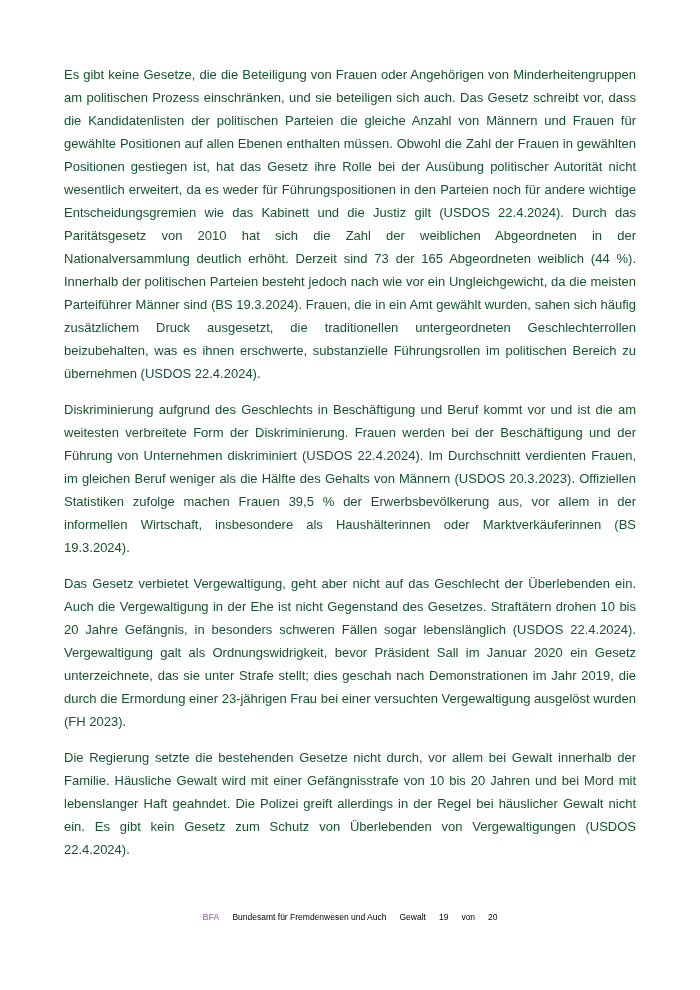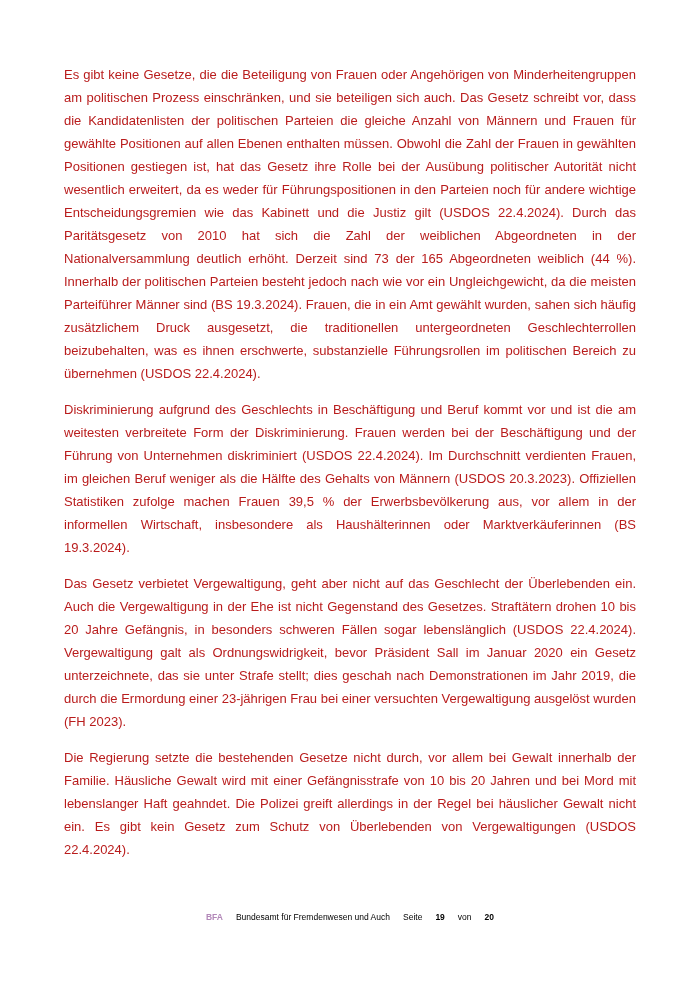--- a/index.html
+++ b/index.html
@@ -22,55 +22,55 @@
     top: 63px;
     left: 64px;
     right: 64px;
   }
   .content p {
     margin: 0 0 13px 0;
     font-size: 13px;
     line-height: 23px;
     text-align: justify;
     text-justify: inter-word;
-    color: #b91c1c;
+    color: #14532d;
   }
   .footer {
     position: absolute;
     left: 0;
     right: 0;
     bottom: 68px;
     display: flex;
     justify-content: center;
     align-items: flex-end;
     gap: 13px;
     font-size: 8.5px;
     color: #000000;
   }
   .footer .brand {
     font-weight: bold;
   }
   .footer .pagenum {
-    font-weight: bold;
+    font-weight: normal;
   }
 </style>
 </head>
 <body>
 
 <div class="page">
 
   <div class="content">
     <p>Es gibt keine Gesetze, die die Beteiligung von Frauen oder Angehörigen von Minderheitengruppen am politischen Prozess einschränken, und sie beteiligen sich auch. Das Gesetz schreibt vor, dass die Kandidatenlisten der politischen Parteien die gleiche Anzahl von Männern und Frauen für gewählte Positionen auf allen Ebenen enthalten müssen. Obwohl die Zahl der Frauen in gewählten Positionen gestiegen ist, hat das Gesetz ihre Rolle bei der Ausübung politischer Autorität nicht wesentlich erweitert, da es weder für Führungspositionen in den Parteien noch für andere wichtige Entscheidungsgremien wie das Kabinett und die Justiz gilt (USDOS 22.4.2024). Durch das Paritätsgesetz von 2010 hat sich die Zahl der weiblichen Abgeordneten in der Nationalversammlung deutlich erhöht. Derzeit sind 73 der 165 Abgeordneten weiblich (44 %). Innerhalb der politischen Parteien besteht jedoch nach wie vor ein Ungleichgewicht, da die meisten Parteiführer Männer sind (BS 19.3.2024). Frauen, die in ein Amt gewählt wurden, sahen sich häufig zusätzlichem Druck ausgesetzt, die traditionellen untergeordneten Geschlechterrollen beizubehalten, was es ihnen erschwerte, substanzielle Führungsrollen im politischen Bereich zu übernehmen (USDOS 22.4.2024).</p>
     <p>Diskriminierung aufgrund des Geschlechts in Beschäftigung und Beruf kommt vor und ist die am weitesten verbreitete Form der Diskriminierung. Frauen werden bei der Beschäftigung und der Führung von Unternehmen diskriminiert (USDOS 22.4.2024). Im Durchschnitt verdienten Frauen, im gleichen Beruf weniger als die Hälfte des Gehalts von Männern (USDOS 20.3.2023). Offiziellen Statistiken zufolge machen Frauen 39,5 % der Erwerbsbevölkerung aus, vor allem in der informellen Wirtschaft, insbesondere als Haushälterinnen oder Marktverkäuferinnen (BS 19.3.2024).</p>
     <p>Das Gesetz verbietet Vergewaltigung, geht aber nicht auf das Geschlecht der Überlebenden ein. Auch die Vergewaltigung in der Ehe ist nicht Gegenstand des Gesetzes. Straftätern drohen 10 bis 20 Jahre Gefängnis, in besonders schweren Fällen sogar lebenslänglich (USDOS 22.4.2024). Vergewaltigung galt als Ordnungswidrigkeit, bevor Präsident Sall im Januar 2020 ein Gesetz unterzeichnete, das sie unter Strafe stellt; dies geschah nach Demonstrationen im Jahr 2019, die durch die Ermordung einer 23-jährigen Frau bei einer versuchten Vergewaltigung ausgelöst wurden (FH 2023).</p>
     <p>Die Regierung setzte die bestehenden Gesetze nicht durch, vor allem bei Gewalt innerhalb der Familie. Häusliche Gewalt wird mit einer Gefängnisstrafe von 10 bis 20 Jahren und bei Mord mit lebenslanger Haft geahndet. Die Polizei greift allerdings in der Regel bei häuslicher Gewalt nicht ein. Es gibt kein Gesetz zum Schutz von Überlebenden von Vergewaltigungen (USDOS 22.4.2024).</p>
   </div>
 
   <div class="footer">
     <span class="brand" style="color: rgb(178, 135, 184);">BFA</span>
     <span>Bundesamt für Fremdenwesen und Auch</span>
-    <span>Seite</span>
+    <span>Gewalt</span>
     <span class="pagenum">19</span>
     <span>von</span>
     <span class="pagenum">20</span>
   </div>
 
 </div>
 
 </body></html>

